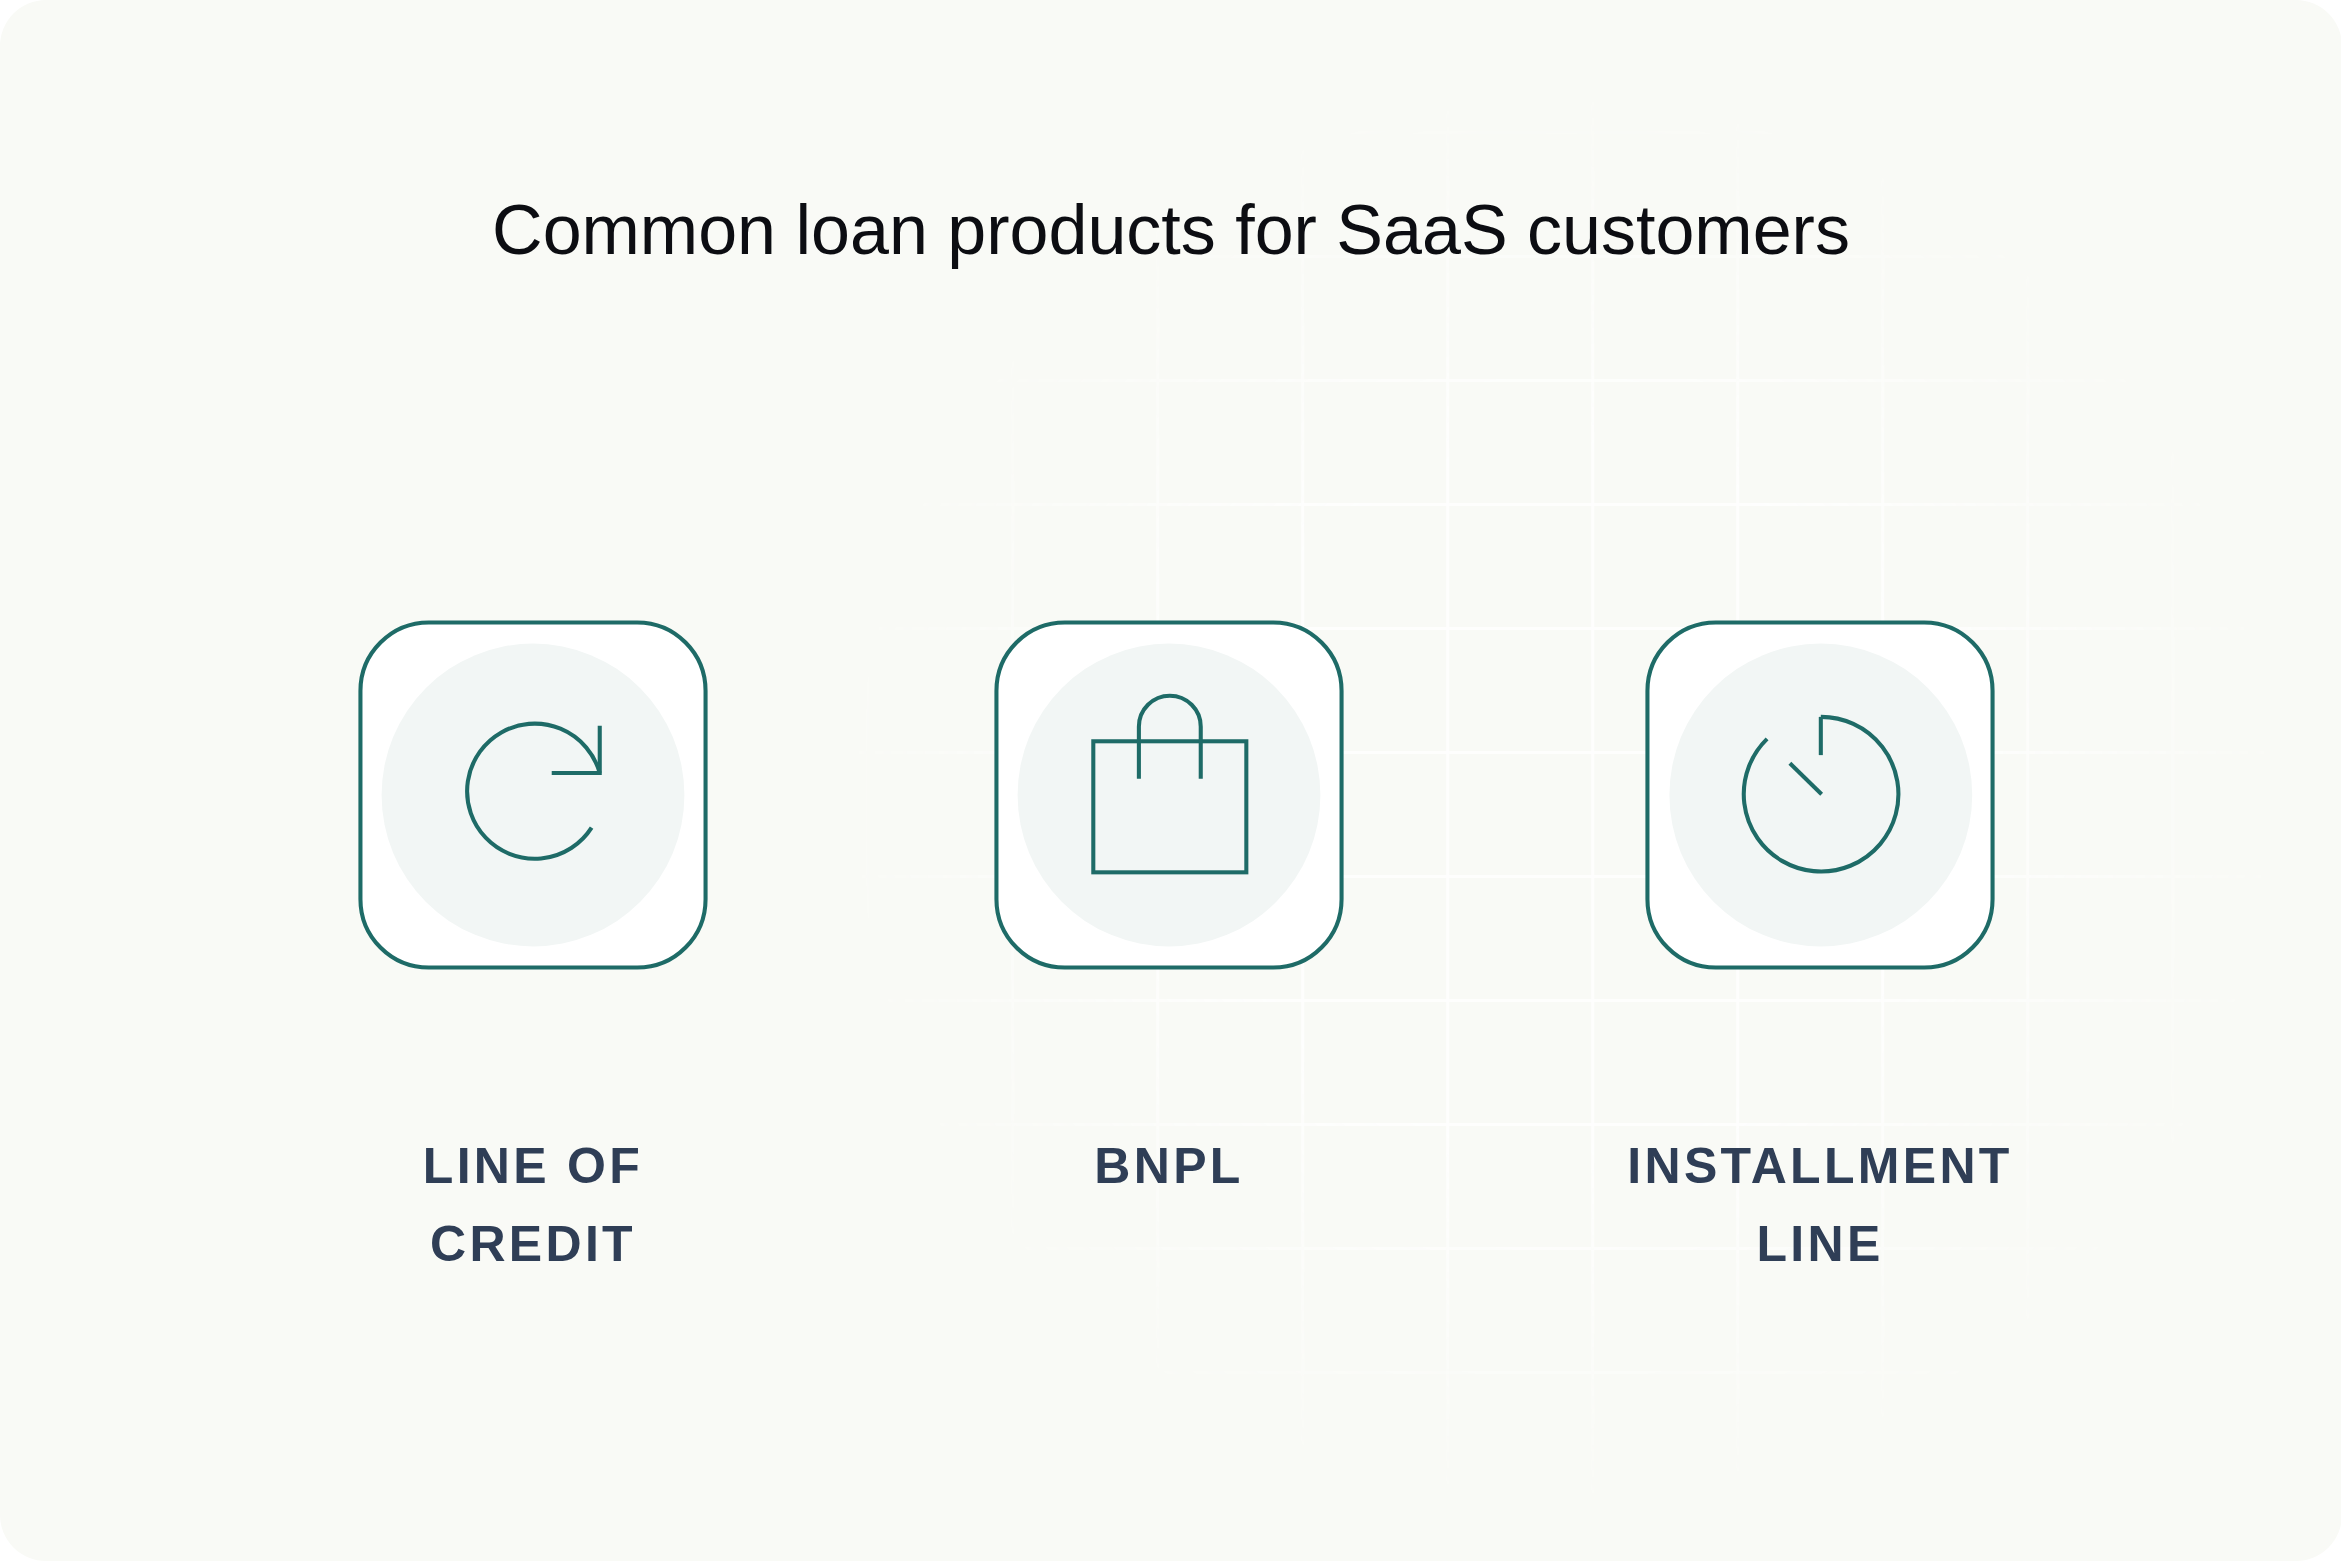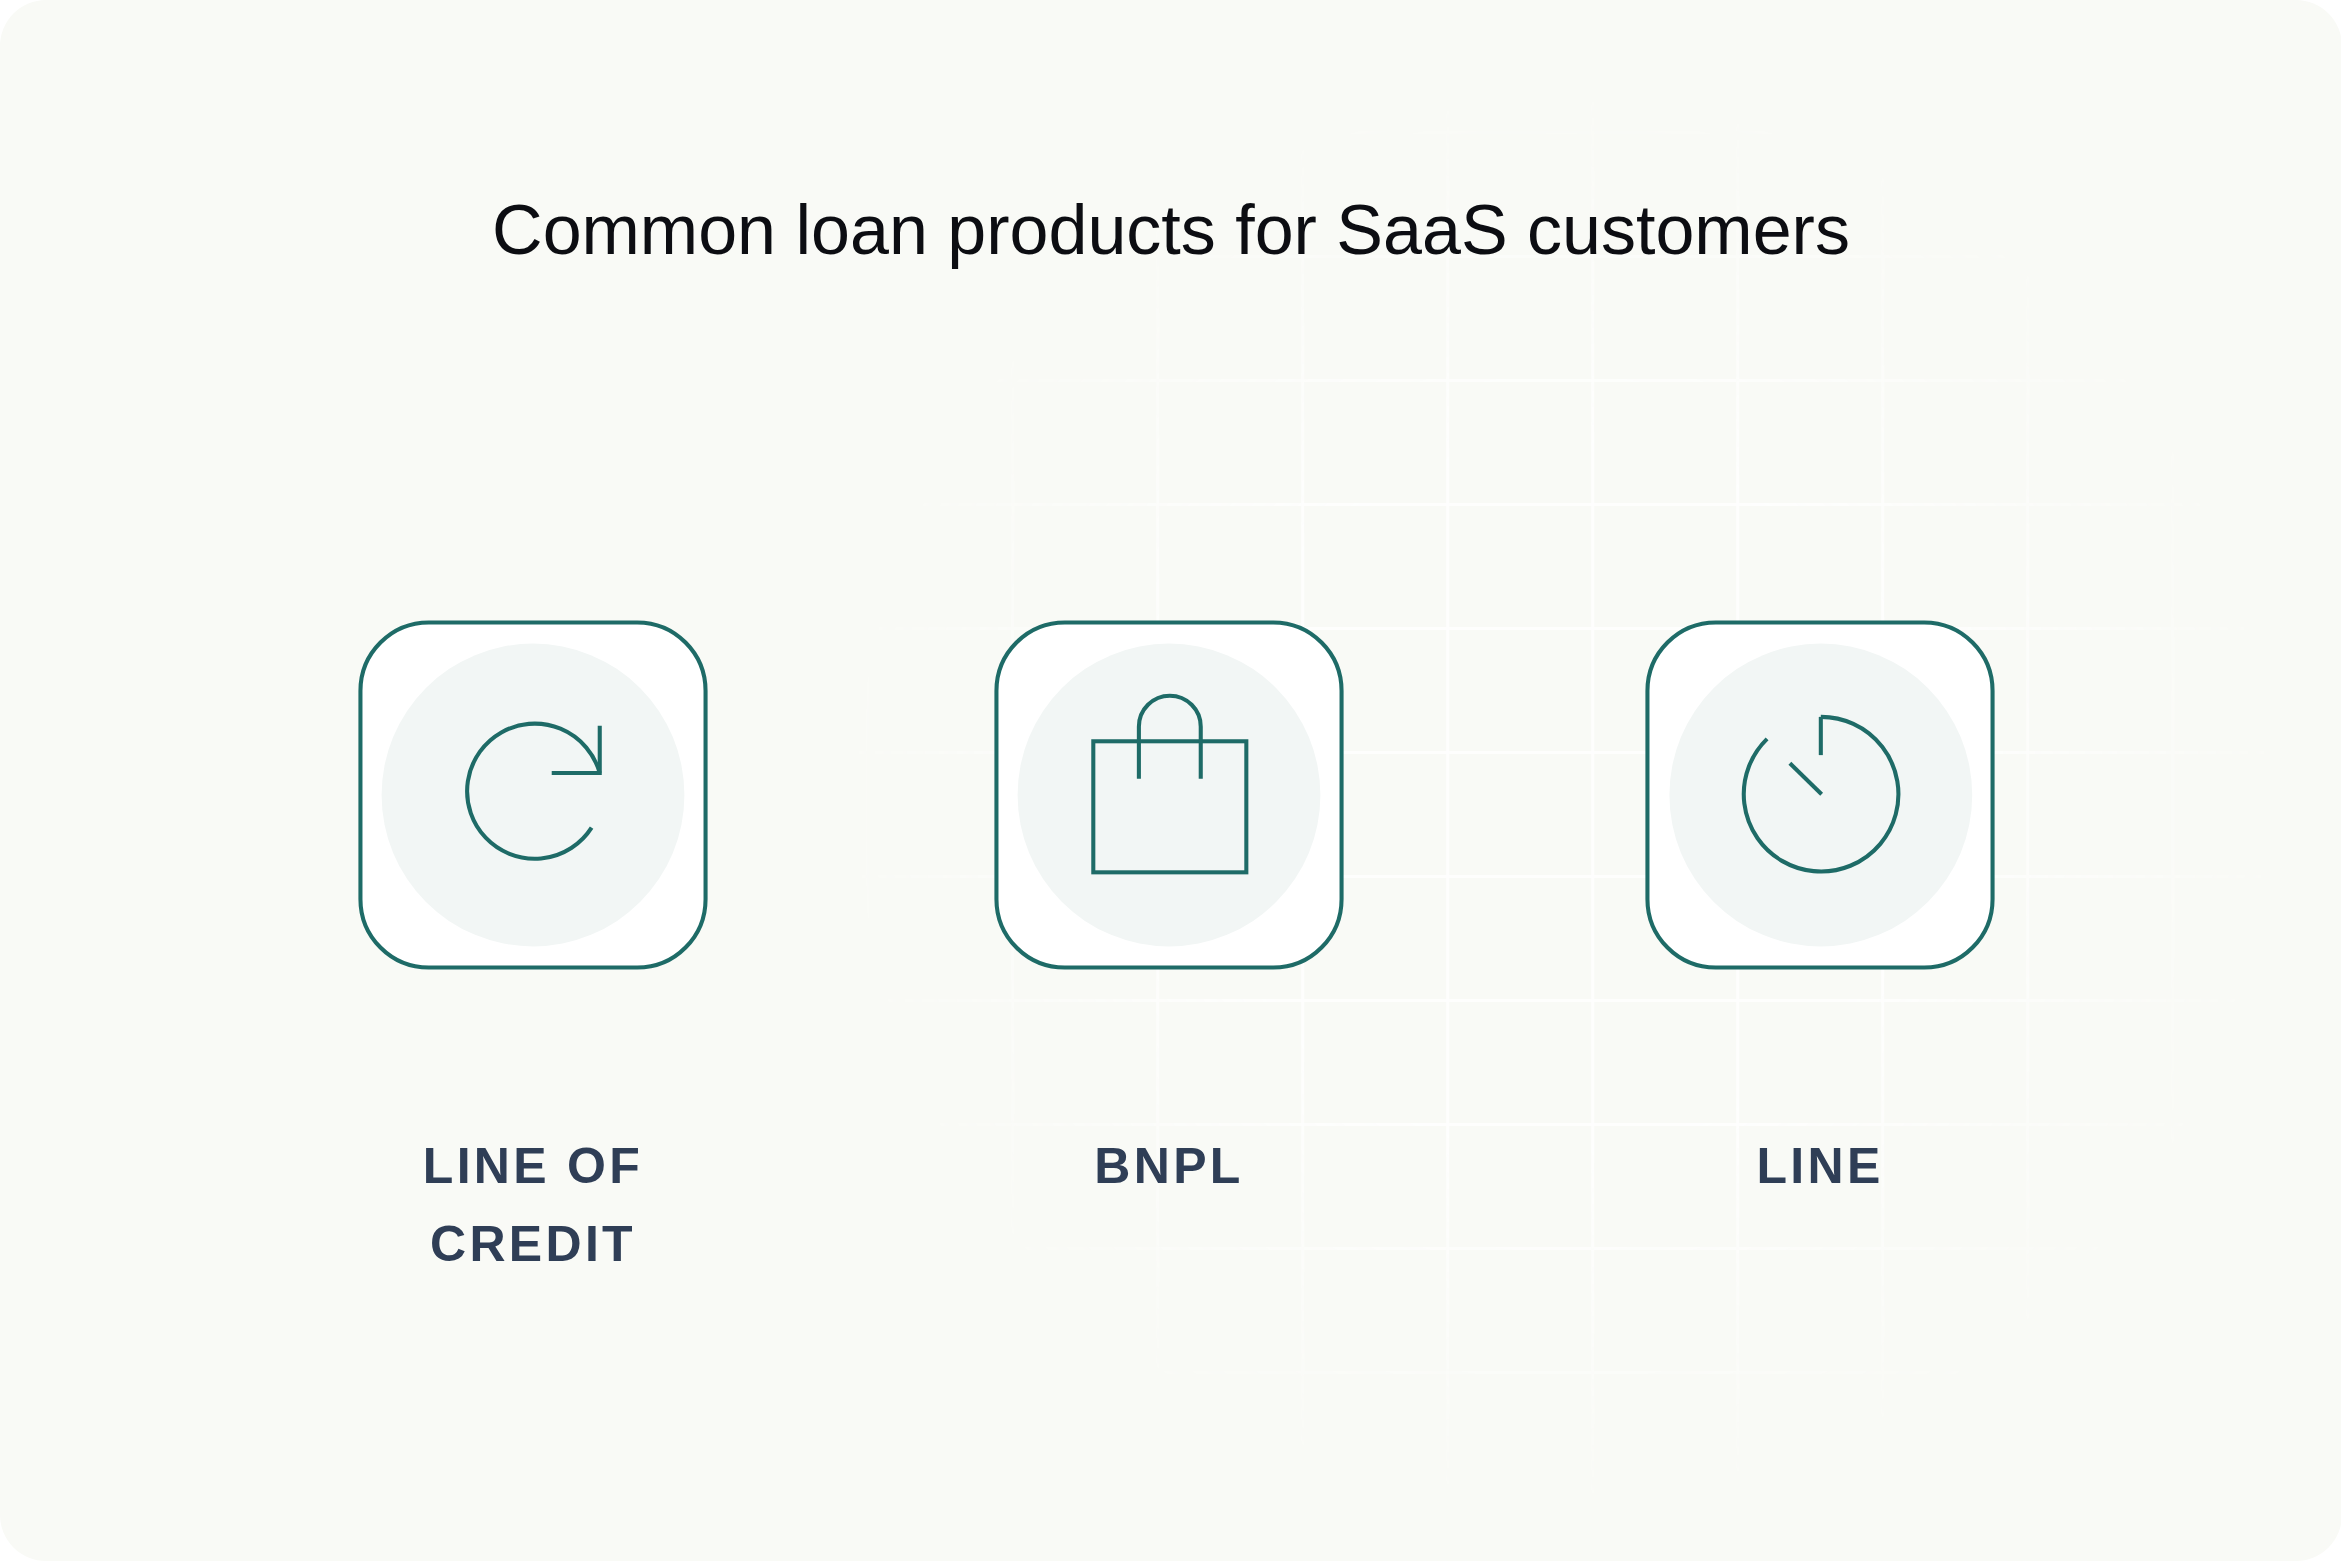--- a/index.html
+++ b/index.html
@@ -107,16 +107,17 @@
   </div>
 
   <div class="label" style="left:289px;">
     <span>LINE OF</span>
     <span>CREDIT</span>
   </div>
   <div class="label" style="left:925px;">
     <span>BNPL</span>
   </div>
   <div class="label" style="left:1576px;">
+    <span>INSTALLMENT</span>
     <span>LINE</span>
   </div>
 </div>
 
 
 </body></html>

